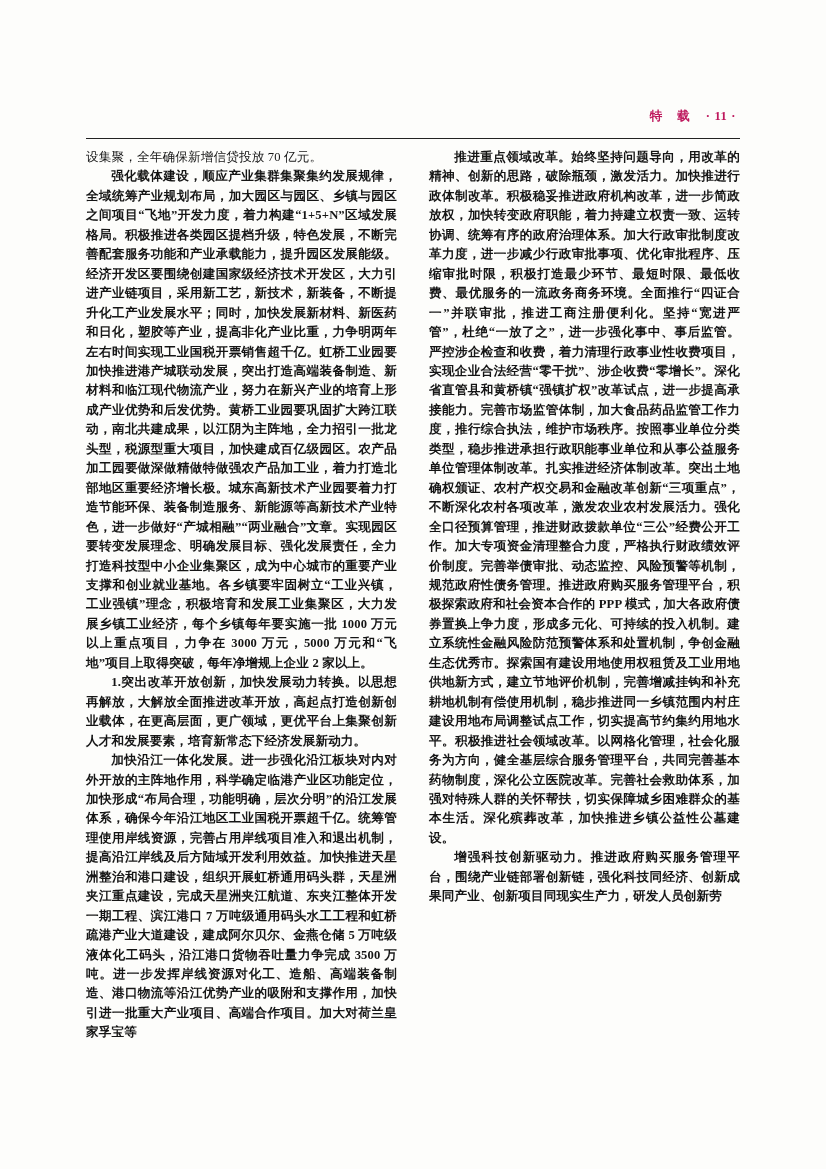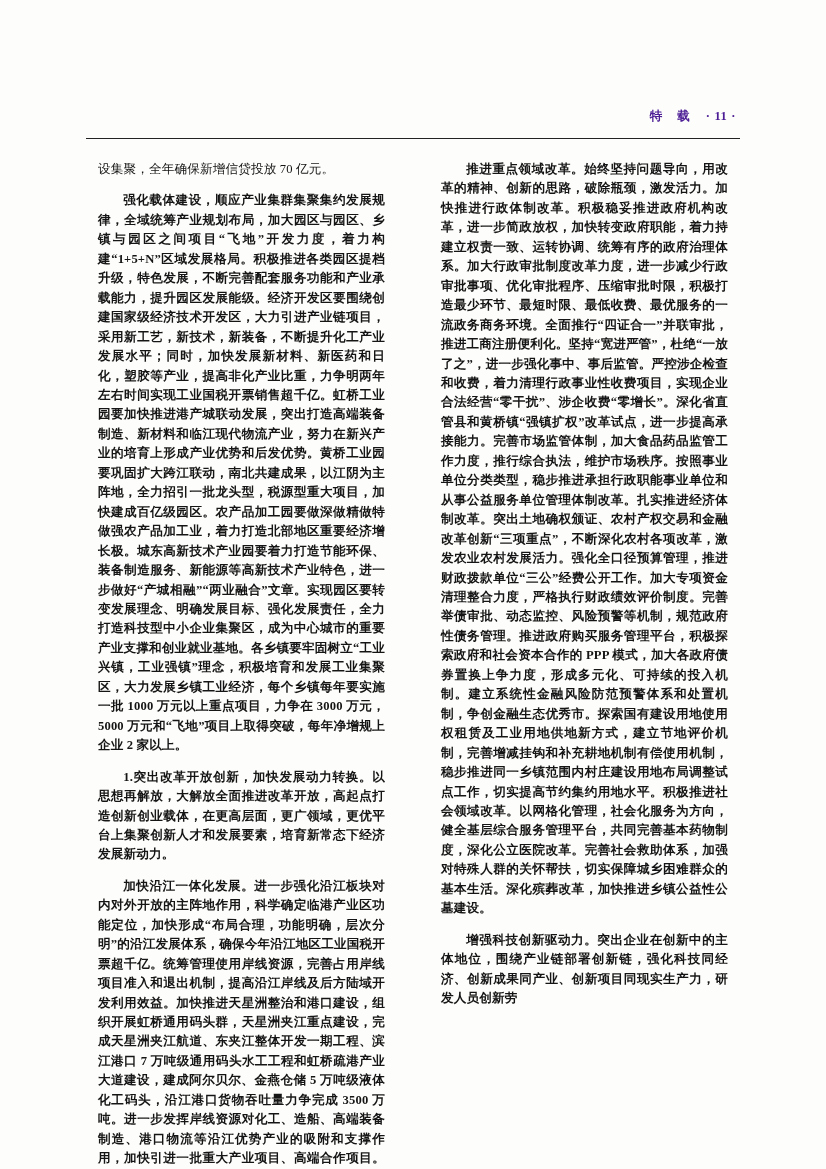--- a/index.html
+++ b/index.html
@@ -29,21 +29,21 @@
     left: 0;
     width: 826px;
     height: 22px;
   }
   .header-inner {
     position: absolute;
     right: 86px;
     top: 0;
     font-size: 12.5px;
     letter-spacing: 0.5px;
-    color: #4c1d95;
+    color: #be185d;
     font-family: "Liberation Serif", "DejaVu Serif", serif;
     font-weight: bold;
     white-space: nowrap;
   }
   .header-label {
     letter-spacing: 6px;
     margin-right: 6px;
   }
   .header-sep {
     margin: 0 4px;
@@ -70,21 +70,21 @@
   }
   .col {
     width: 311px;
     font-size: 12.6px;
     line-height: 1.545;
     text-align: justify;
     text-justify: inter-ideograph;
     color: #151515;
   }
   .col p {
-    margin: 12px;
+    margin: 0;
     text-indent: 0;
     letter-spacing: 0.15px;
   }
   .col p.indent {
     text-indent: 2em;
     font-weight: bold;
   }
   .col p + p {
     margin-top: 0;
   }
@@ -106,17 +106,17 @@
 
     <div class="col">
       <p>设集聚，全年确保新增信贷投放 70 亿元。</p>
       <p class="indent">强化载体建设，顺应产业集群集聚集约发展规律，全域统筹产业规划布局，加大园区与园区、乡镇与园区之间项目“飞地”开发力度，着力构建“1+5+N”区域发展格局。积极推进各类园区提档升级，特色发展，不断完善配套服务功能和产业承载能力，提升园区发展能级。经济开发区要围绕创建国家级经济技术开发区，大力引进产业链项目，采用新工艺，新技术，新装备，不断提升化工产业发展水平；同时，加快发展新材料、新医药和日化，塑胶等产业，提高非化产业比重，力争明两年左右时间实现工业国税开票销售超千亿。虹桥工业园要加快推进港产城联动发展，突出打造高端装备制造、新材料和临江现代物流产业，努力在新兴产业的培育上形成产业优势和后发优势。黄桥工业园要巩固扩大跨江联动，南北共建成果，以江阴为主阵地，全力招引一批龙头型，税源型重大项目，加快建成百亿级园区。农产品加工园要做深做精做特做强农产品加工业，着力打造北部地区重要经济增长极。城东高新技术产业园要着力打造节能环保、装备制造服务、新能源等高新技术产业特色，进一步做好“产城相融”“两业融合”文章。实现园区要转变发展理念、明确发展目标、强化发展责任，全力打造科技型中小企业集聚区，成为中心城市的重要产业支撑和创业就业基地。各乡镇要牢固树立“工业兴镇，工业强镇”理念，积极培育和发展工业集聚区，大力发展乡镇工业经济，每个乡镇每年要实施一批 1000 万元以上重点项目，力争在 3000 万元，5000 万元和“飞地”项目上取得突破，每年净增规上企业 2 家以上。</p>
       <p class="indent">1.突出改革开放创新，加快发展动力转换。以思想再解放，大解放全面推进改革开放，高起点打造创新创业载体，在更高层面，更广领域，更优平台上集聚创新人才和发展要素，培育新常态下经济发展新动力。</p>
       <p class="indent">加快沿江一体化发展。进一步强化沿江板块对内对外开放的主阵地作用，科学确定临港产业区功能定位，加快形成“布局合理，功能明确，层次分明”的沿江发展体系，确保今年沿江地区工业国税开票超千亿。统筹管理使用岸线资源，完善占用岸线项目准入和退出机制，提高沿江岸线及后方陆域开发利用效益。加快推进天星洲整治和港口建设，组织开展虹桥通用码头群，天星洲夹江重点建设，完成天星洲夹江航道、东夹江整体开发一期工程、滨江港口 7 万吨级通用码头水工工程和虹桥疏港产业大道建设，建成阿尔贝尔、金燕仓储 5 万吨级液体化工码头，沿江港口货物吞吐量力争完成 3500 万吨。进一步发挥岸线资源对化工、造船、高端装备制造、港口物流等沿江优势产业的吸附和支撑作用，加快引进一批重大产业项目、高端合作项目。加大对荷兰皇家孚宝等</p>
     </div>
 
     <div class="col">
       <p class="indent">推进重点领域改革。始终坚持问题导向，用改革的精神、创新的思路，破除瓶颈，激发活力。加快推进行政体制改革。积极稳妥推进政府机构改革，进一步简政放权，加快转变政府职能，着力持建立权责一致、运转协调、统筹有序的政府治理体系。加大行政审批制度改革力度，进一步减少行政审批事项、优化审批程序、压缩审批时限，积极打造最少环节、最短时限、最低收费、最优服务的一流政务商务环境。全面推行“四证合一”并联审批，推进工商注册便利化。坚持“宽进严管”，杜绝“一放了之”，进一步强化事中、事后监管。严控涉企检查和收费，着力清理行政事业性收费项目，实现企业合法经营“零干扰”、涉企收费“零增长”。深化省直管县和黄桥镇“强镇扩权”改革试点，进一步提高承接能力。完善市场监管体制，加大食品药品监管工作力度，推行综合执法，维护市场秩序。按照事业单位分类类型，稳步推进承担行政职能事业单位和从事公益服务单位管理体制改革。扎实推进经济体制改革。突出土地确权颁证、农村产权交易和金融改革创新“三项重点”，不断深化农村各项改革，激发农业农村发展活力。强化全口径预算管理，推进财政拨款单位“三公”经费公开工作。加大专项资金清理整合力度，严格执行财政绩效评价制度。完善举债审批、动态监控、风险预警等机制，规范政府性债务管理。推进政府购买服务管理平台，积极探索政府和社会资本合作的 PPP 模式，加大各政府债券置换上争力度，形成多元化、可持续的投入机制。建立系统性金融风险防范预警体系和处置机制，争创金融生态优秀市。探索国有建设用地使用权租赁及工业用地供地新方式，建立节地评价机制，完善增减挂钩和补充耕地机制有偿使用机制，稳步推进同一乡镇范围内村庄建设用地布局调整试点工作，切实提高节约集约用地水平。积极推进社会领域改革。以网格化管理，社会化服务为方向，健全基层综合服务管理平台，共同完善基本药物制度，深化公立医院改革。完善社会救助体系，加强对特殊人群的关怀帮扶，切实保障城乡困难群众的基本生活。深化殡葬改革，加快推进乡镇公益性公墓建设。</p>
-      <p class="indent">增强科技创新驱动力。突出企业在创新中的主体地位，围绕产业链部署创新链，强化科技同经济、创新成果同产业、创新项目同现实生产力，研发人员创新劳</p>
+      <p class="indent">增强科技创新驱动力。推进政府购买服务管理平台，围绕产业链部署创新链，强化科技同经济、创新成果同产业、创新项目同现实生产力，研发人员创新劳</p>
     </div>
 
   </div>
 </div>
 
 </body></html>

